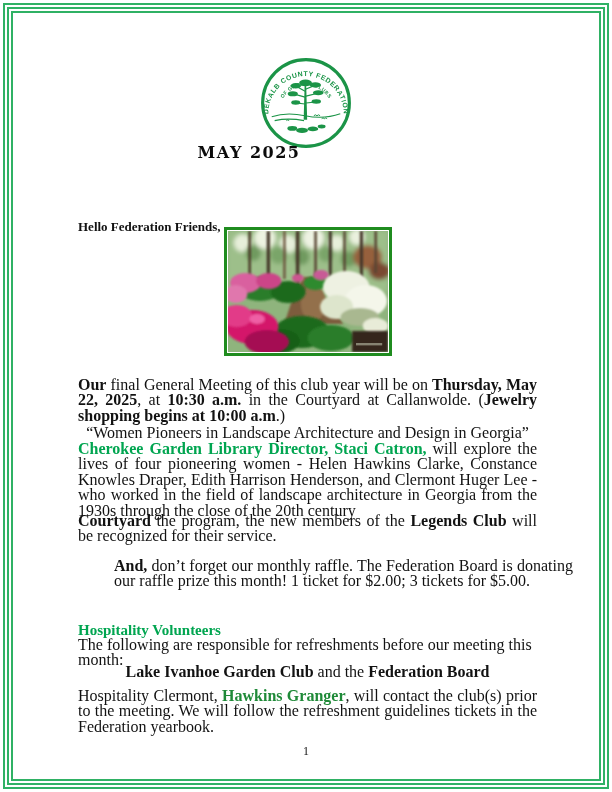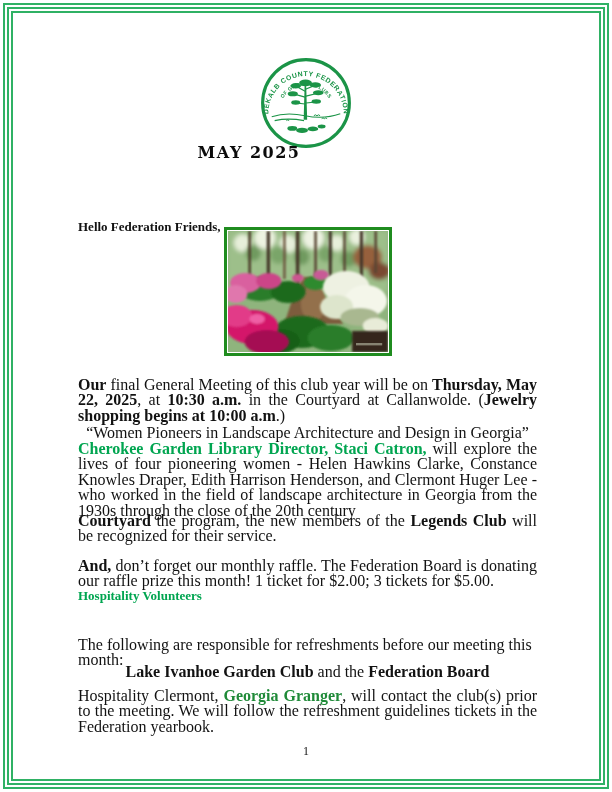--- a/index.html
+++ b/index.html
@@ -35,22 +35,22 @@
 
   .body{position:absolute;left:78px;width:459px;font-size:16px;
         line-height:15.4px;}
   .jtf{text-align:justify;}
   .ctr{text-align:center;}
 
   .p1{top:377px;}
   .talk-title{top:425px;font-weight:normal;}
   .p3{top:441px;}
   .p4{top:513px;}
-  .p5{top:558px;}
-  .hosp-heading{top:588px;font-size:13px;font-weight:bold;}
+  .p5{top:558px;margin-left:36px;}
+  .hosp-heading{top:623px;font-size:15px;font-weight:bold;}
   .p6{top:637px;}
   .p7{top:664px;}
   .p8{top:688px;}
 
   .pagenum{position:absolute;top:744px;left:0;width:612px;text-align:center;
            font-size:12px;}
 </style>
 </head>
 <body>
 
@@ -203,17 +203,17 @@
   <p class="body jtf p4"><span style="font-weight: bold;">Courtyard</span><span> the program, the new members of the </span><span style="font-weight: bold;">Legends Club</span><span> will be recognized for their service.</span></p>
 
   <p class="body jtf p5"><span style="font-weight: bold;">And,</span><span> don’t forget our monthly raffle. The Federation Board is donating our raffle prize this month!  1 ticket for $2.00; 3 tickets for $5.00.</span></p>
 
   <h2 class="body hosp-heading" style="color: rgb(0, 165, 80);">Hospitality Volunteers</h2>
 
   <p class="body p6"><span style="font-weight: normal;">The</span><span> following are responsible for refreshments before our meeting this month:</span></p>
 
   <p class="body ctr p7"><span style="font-weight: bold; margin-top: 48px;">Lake Ivanhoe Garden Club</span><span> and the </span><span style="font-weight: bold;">Federation Board</span></p>
 
-  <p class="body jtf p8"><span>Hospitality Clermont, </span><span style="font-weight: bold; color: rgb(31, 138, 56);">Georgia Granger</span><span>, will contact the club(s) prior to the meeting.  We will follow the refreshment guidelines tickets in the Federation yearbook.</span></p>
+  <p class="body jtf p8"><span>Hospitality Clermont, </span><span style="font-weight: bold; color: rgb(31, 138, 56);">Hawkins Granger</span><span>, will contact the club(s) prior to the meeting.  We will follow the refreshment guidelines tickets in the Federation yearbook.</span></p>
 
   <div class="pagenum">1</div>
 
 </div>
 
 </body></html>

